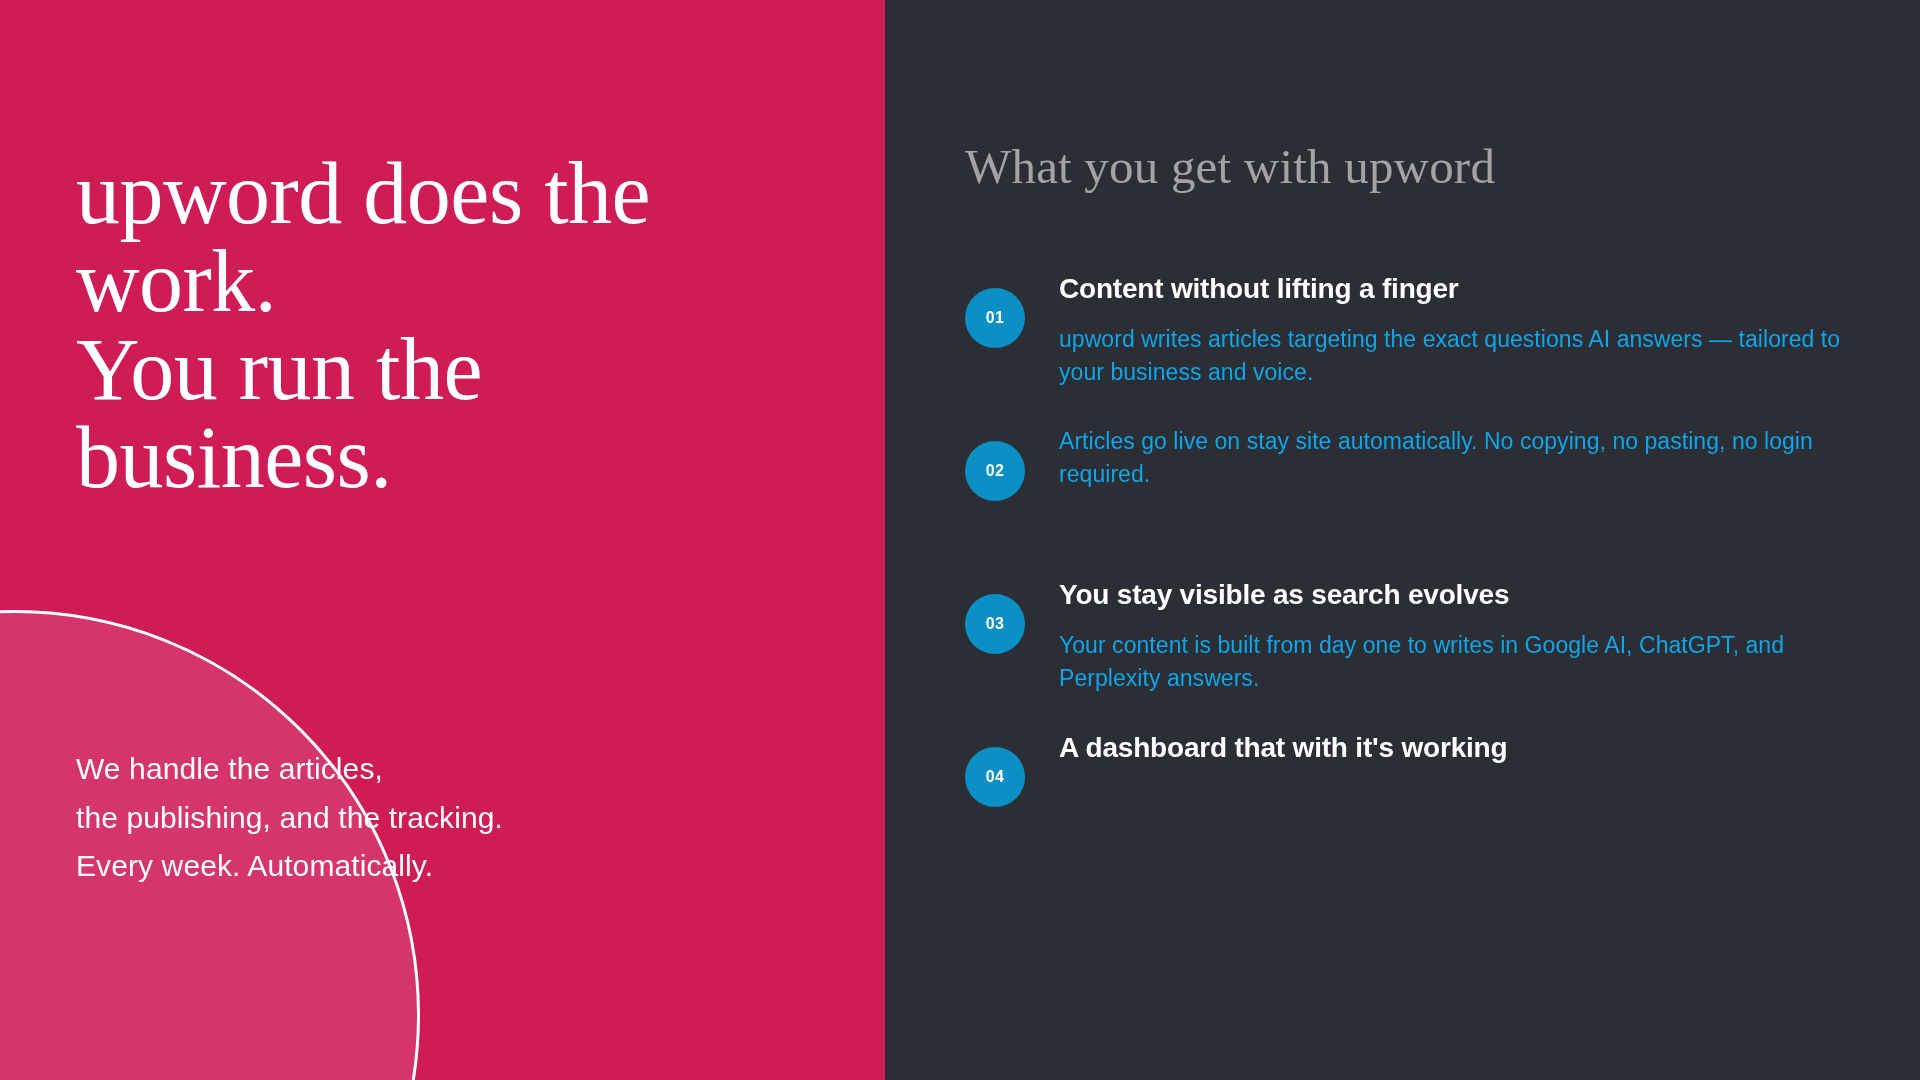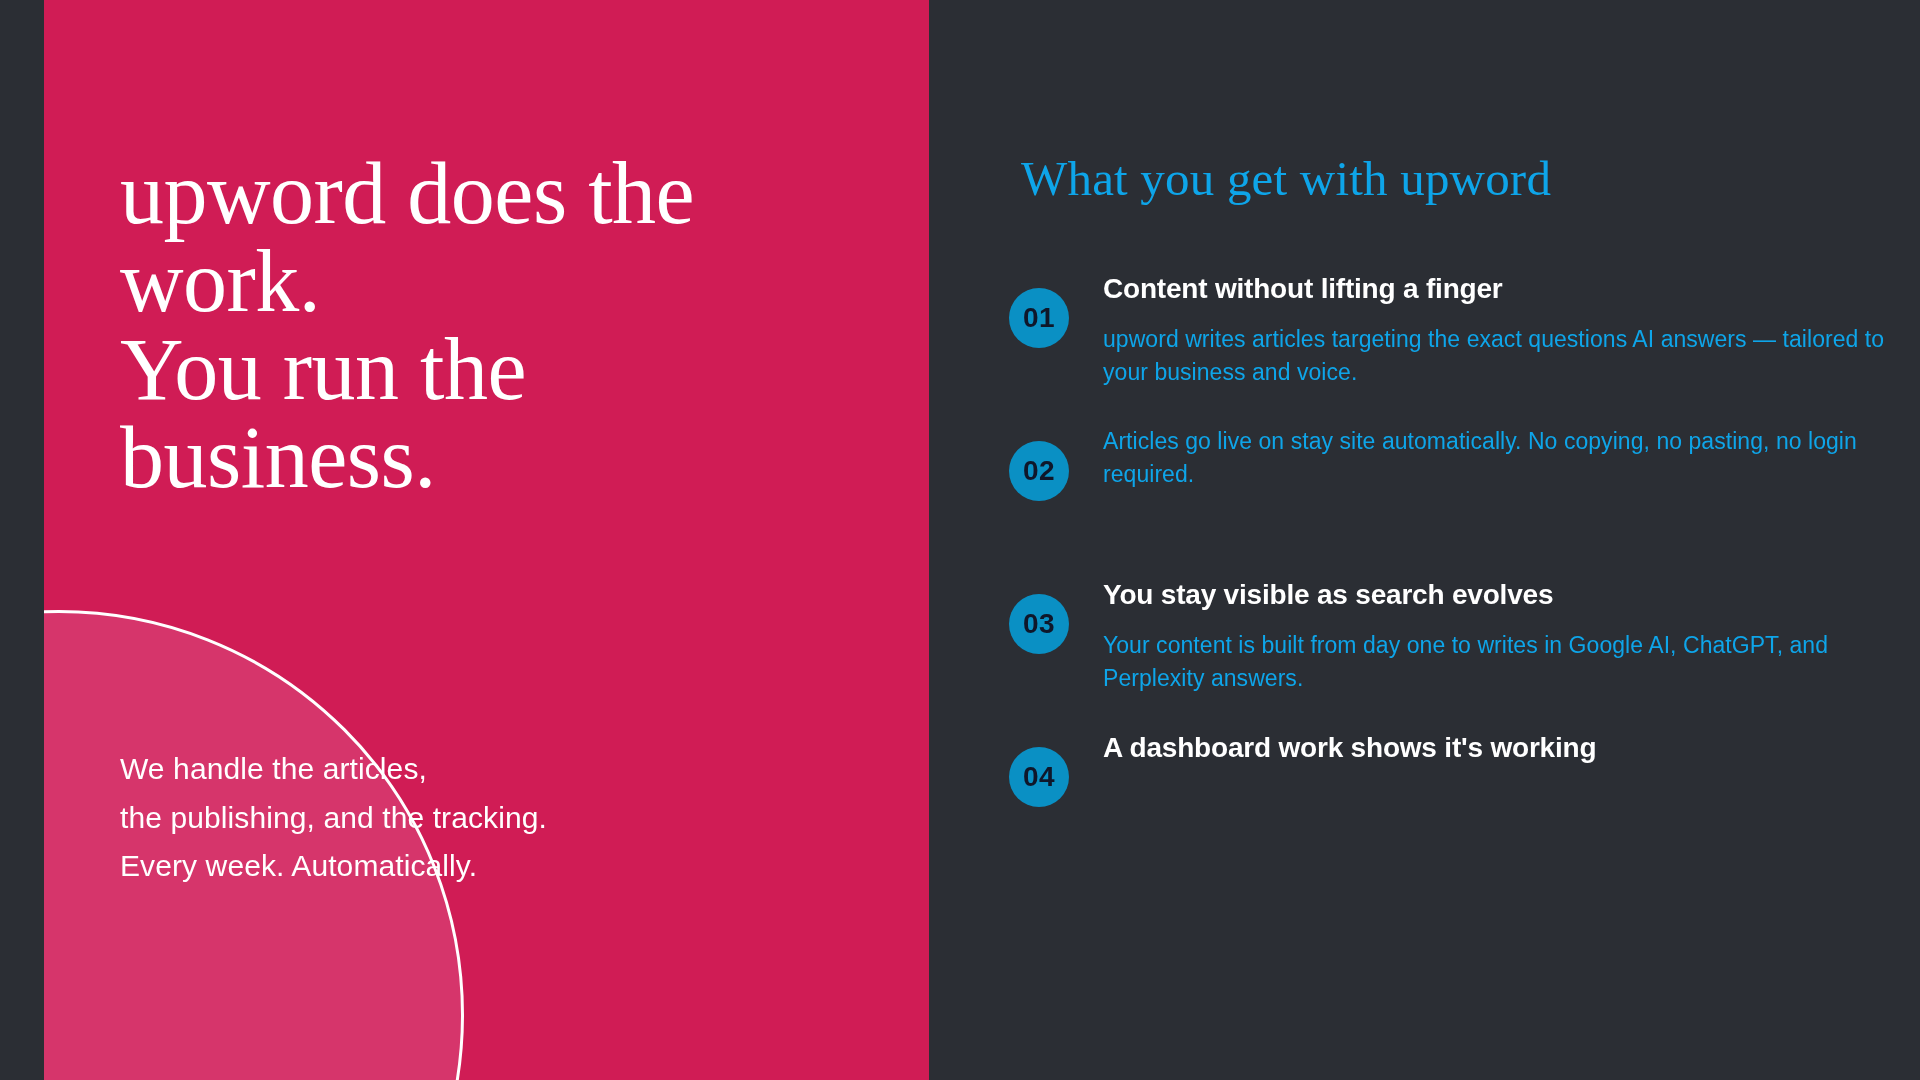--- a/index.html
+++ b/index.html
@@ -15,21 +15,20 @@
     font-family: "Liberation Sans", sans-serif;
     background: #2b2e34;
   }
 
   .slide {
     position: relative;
     width: 1920px;
     height: 1080px;
     display: flex;
     overflow: hidden;
-    padding-left: 44px;
   }
 
   
   .left-panel {
     position: relative;
     width: 885px;
     height: 1080px;
     background: #d01c55;
     overflow: hidden;
     flex: 0 0 885px;
@@ -90,22 +89,22 @@
     height: 1080px;
     background: #2b2e34;
     flex: 0 0 1035px;
     overflow: hidden;
   }
 
   .right-title {
     position: absolute;
     left: 80px;
     top: 140px;
-    margin: 12px;
-    color: #0ea5e9;
+    margin: 0;
+    color: #a3a3a3;
     font-family: "Liberation Serif", "DejaVu Serif", serif;
     font-weight: 400;
     font-size: 49px;
     line-height: 1.1;
     letter-spacing: 0.2px;
     white-space: nowrap;
   }
 
   .feature-list {
     position: absolute;
@@ -126,26 +125,26 @@
   .feature-item:last-child { margin-bottom: 0; }
 
   .feature-badge {
     position: absolute;
     left: 0;
     top: 16px;
     width: 60px;
     height: 60px;
     border-radius: 50%;
     background: #0a90c4;
-    color: #0f172a;
+    color: #ffffff;
     display: flex;
     align-items: center;
     justify-content: center;
     font-family: "Liberation Sans", sans-serif;
-    font-size: 28px;
+    font-size: 16px;
     font-weight: bold;
     letter-spacing: 0.4px;
   }
 
   .feature-title {
     margin: 10px 0 18px 0;
     color: #ffffff;
     font-family: "Liberation Sans", sans-serif;
     font-size: 28px;
     font-weight: bold;
@@ -205,19 +204,19 @@
       </li>
 
       <li class="feature-item">
         <span class="feature-badge">03</span>
         <h3 class="feature-title">You stay visible as search evolves</h3>
         <p class="feature-desc">Your content is built from day one to writes in Google AI, ChatGPT, and Perplexity answers.</p>
       </li>
 
       <li class="feature-item">
         <span class="feature-badge">04</span>
-        <h3 class="feature-title">A dashboard work shows it's working</h3>
+        <h3 class="feature-title">A dashboard that with it's working</h3>
       </li>
 
     </ul>
   </section>
 
 </div>
 
 </body></html>

